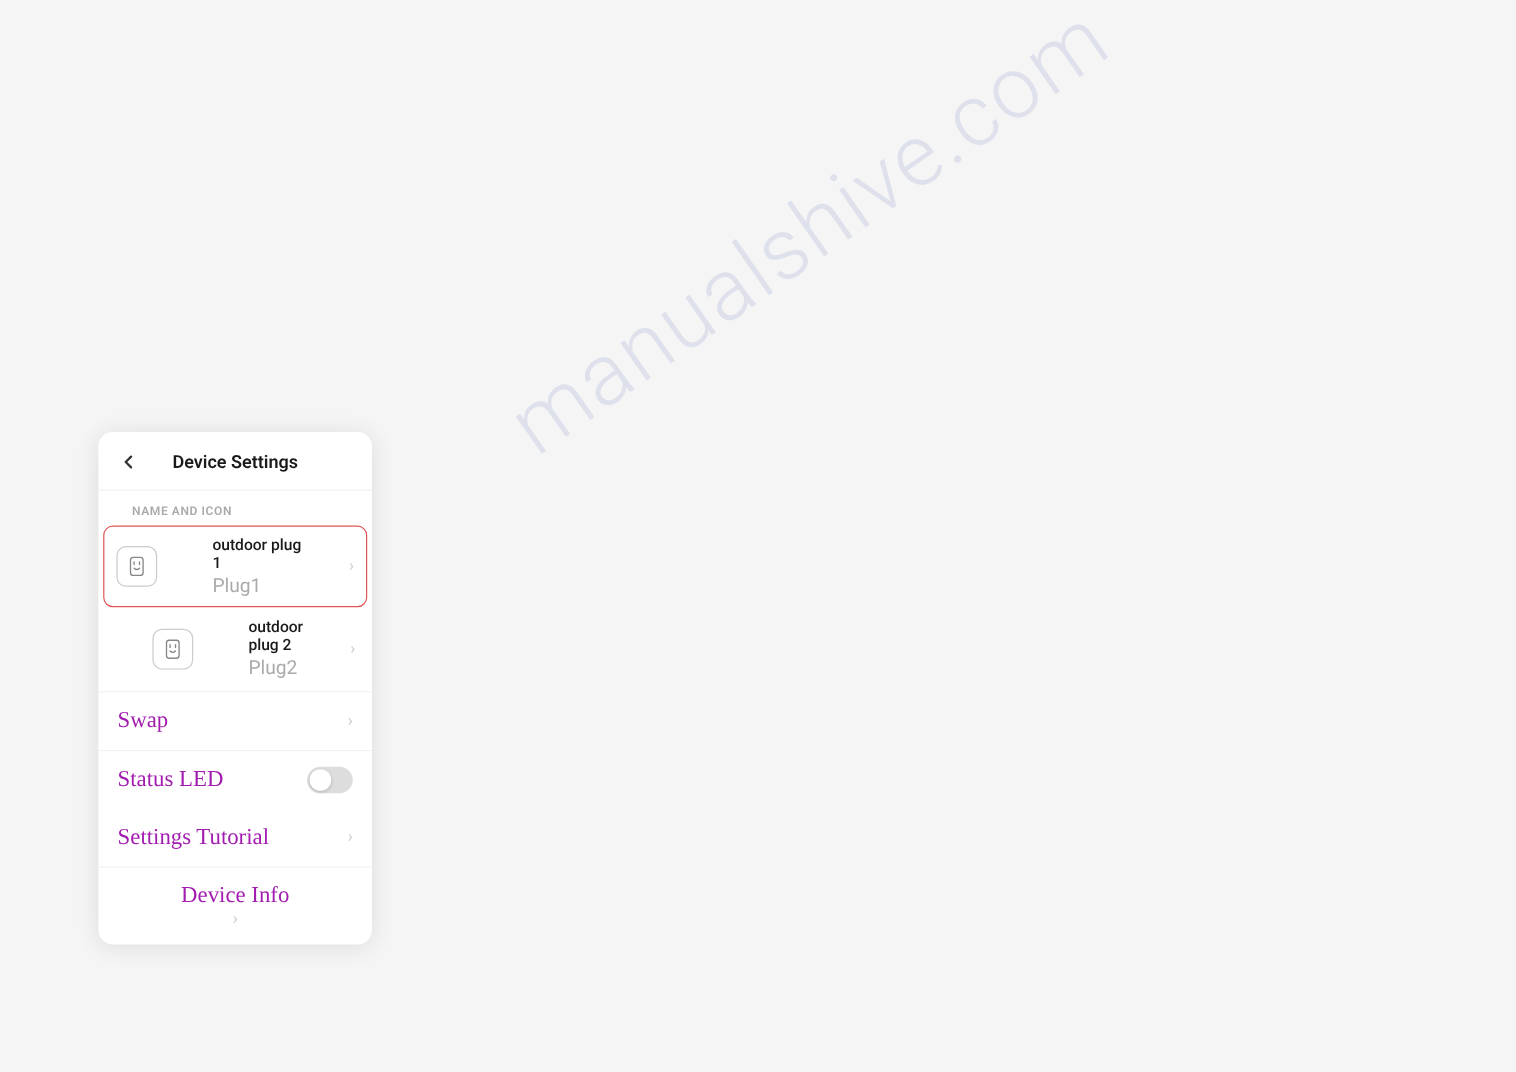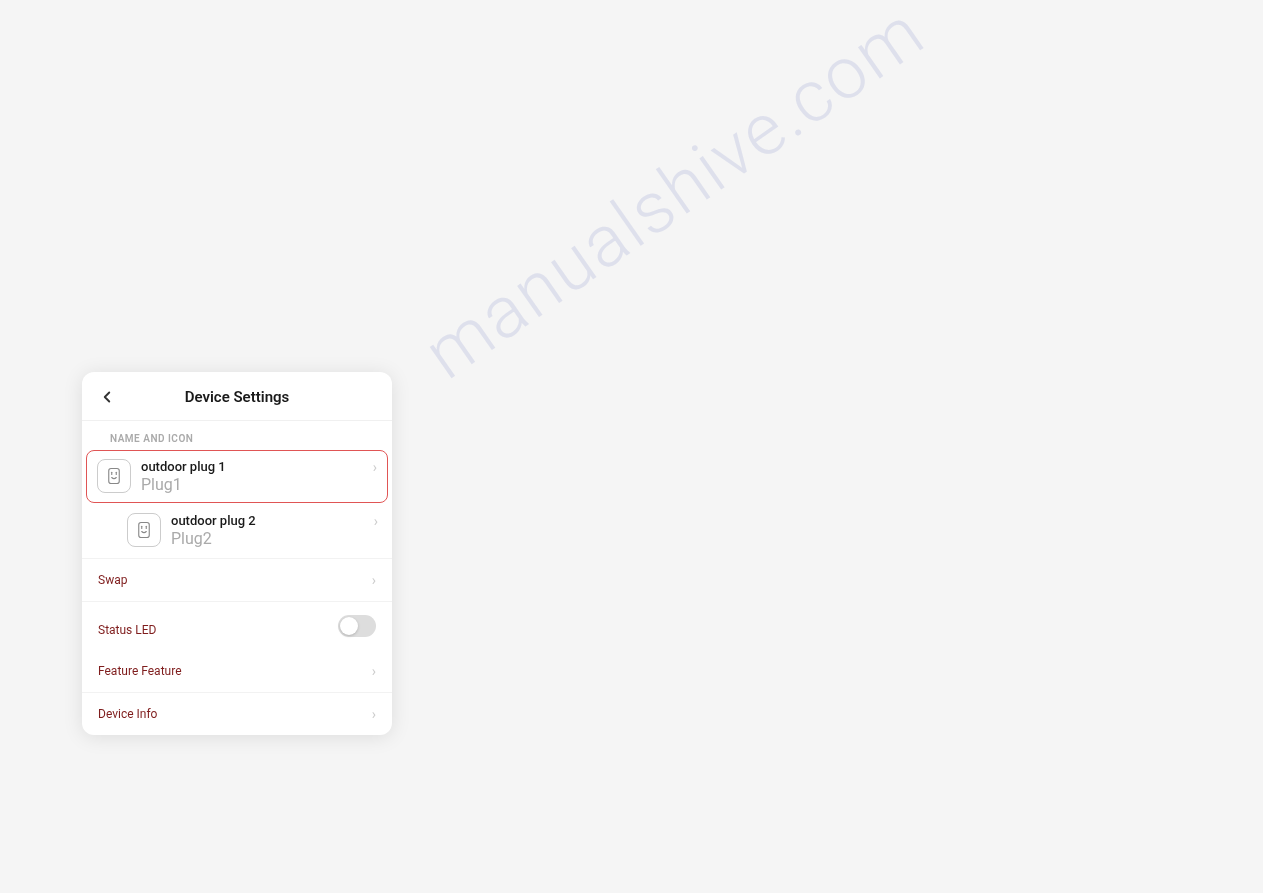--- a/index.html
+++ b/index.html
@@ -22,23 +22,23 @@
       color: rgba(180, 185, 220, 0.35);
       transform: rotate(-35deg);
       white-space: nowrap;
       pointer-events: none;
       z-index: 10;
       letter-spacing: 2px;
     }
 
     .panel {
       position: absolute;
-      top: 372px;
+      top: 360px;
       left: 82px;
-      width: 310px;
+      width: 228px;
       background: #ffffff;
       border-radius: 12px;
       box-shadow: 0 2px 20px rgba(0,0,0,0.1);
       overflow: hidden;
     }
 
     .panel-header {
       display: flex;
       align-items: center;
       padding: 16px 16px 14px 16px;
@@ -74,23 +74,25 @@
       font-size: 10px;
       font-weight: 600;
       color: #aaaaaa;
       letter-spacing: 0.5px;
       padding: 12px 16px 6px 28px;
       text-transform: uppercase;
     }
 
     .menu-item {
       display: flex;
+      align-items: center;
       padding: 10px 14px;
       cursor: pointer;
       position: relative;
+      gap: 36px;
     }
 
     .menu-item:not(:last-child) {
       border-bottom: 1px solid #f2f2f2;
     }
 
     .menu-item.selected {
       border: 1.5px solid #e05555;
       border-radius: 8px;
       margin: 0 4px;
@@ -142,22 +144,23 @@
       padding: 13px 16px;
       cursor: pointer;
     }
 
     .simple-item:not(:last-child) {
       border-bottom: 1px solid #f2f2f2;
     }
 
     .simple-item-label {
       flex: 1;
-      font-size: 12px;
-      color: #7f1d1d;
+      font-size: 19px;
+      color: #a21caf;
+      font-family: Liberation Serif, serif;
     }
 
     .toggle {
       width: 38px;
       height: 22px;
       background: #dddddd;
       border-radius: 11px;
       position: relative;
       cursor: pointer;
     }
@@ -243,23 +246,23 @@
 
     <div class="simple-item" style="border-bottom: none; align-items: flex-end;">
       <span class="simple-item-label">Status LED</span>
       <div class="toggle"></div>
     </div>
   </div>
 
   <div class="advanced-section">
 
     <div class="simple-item">
-      <span class="simple-item-label">Feature Feature</span>
-      <span class="chevron">›</span>
-    </div>
-
-    <div class="simple-item" style="border-bottom: none;">
+      <span class="simple-item-label">Settings Tutorial</span>
+      <span class="chevron">›</span>
+    </div>
+
+    <div class="simple-item" style="border-bottom: none; flex-direction: column;">
       <span class="simple-item-label">Device Info</span>
       <span class="chevron">›</span>
     </div>
   </div>
 
 </div>
 
 </body></html>

